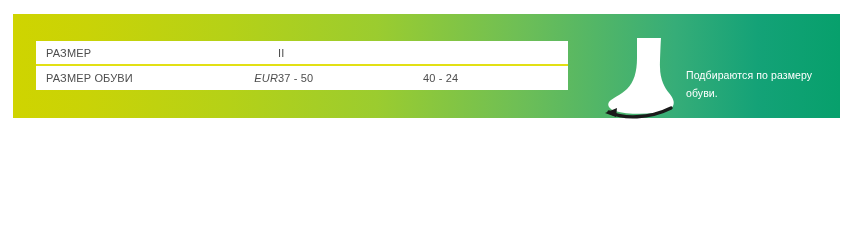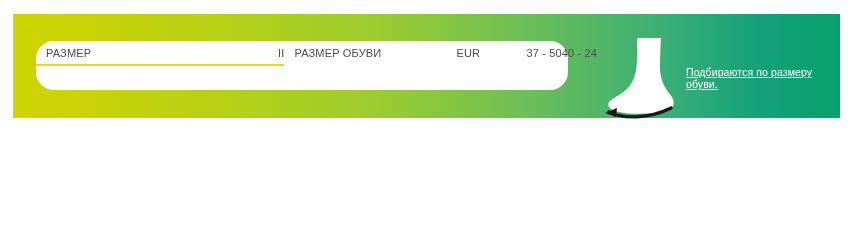--- a/index.html
+++ b/index.html
@@ -33,22 +33,21 @@
 
   
   .size-table {
     position: absolute;
     left: 23px;
     top: 27px;
     width: 532px;
     height: 49px;
     background: #ffffff;
     display: flex;
-    flex-direction: row;
-    border-radius: 18px;
+    flex-direction: column;
   }
   .table-row {
     display: flex;
     align-items: center;
     height: 24px;
     box-sizing: border-box;
   }
   .table-row.header-row {
     border-bottom: 2px solid #e2e014;
     height: 25px;
@@ -61,21 +60,22 @@
     white-space: nowrap;
     box-sizing: border-box;
   }
   .cell-label {
     width: 172px;
     padding-left: 10px;
     text-align: left;
   }
   .cell-unit {
     width: 70px;
-    text-align: left;
+    text-align: right;
+    font-style: italic;
   }
   .cell-val {
     flex: 1 1 0;
   }
   .cell-empty {
     visibility: hidden;
   }
 
   
   .sock-block {
@@ -90,24 +90,23 @@
     width: 100%;
     height: 100%;
   }
 
   .note {
     position: absolute;
     left: 673px;
     top: 52px;
     width: 160px;
     font-size: 10.5px;
-    line-height: 12px;
+    line-height: 18px;
     color: #ffffff;
     letter-spacing: 0.1px;
-    text-decoration: underline;
   }
 </style>
 </head>
 <body>
 
 <div class="banner">
 
   <div class="size-table">
 
     <div class="table-row header-row">

